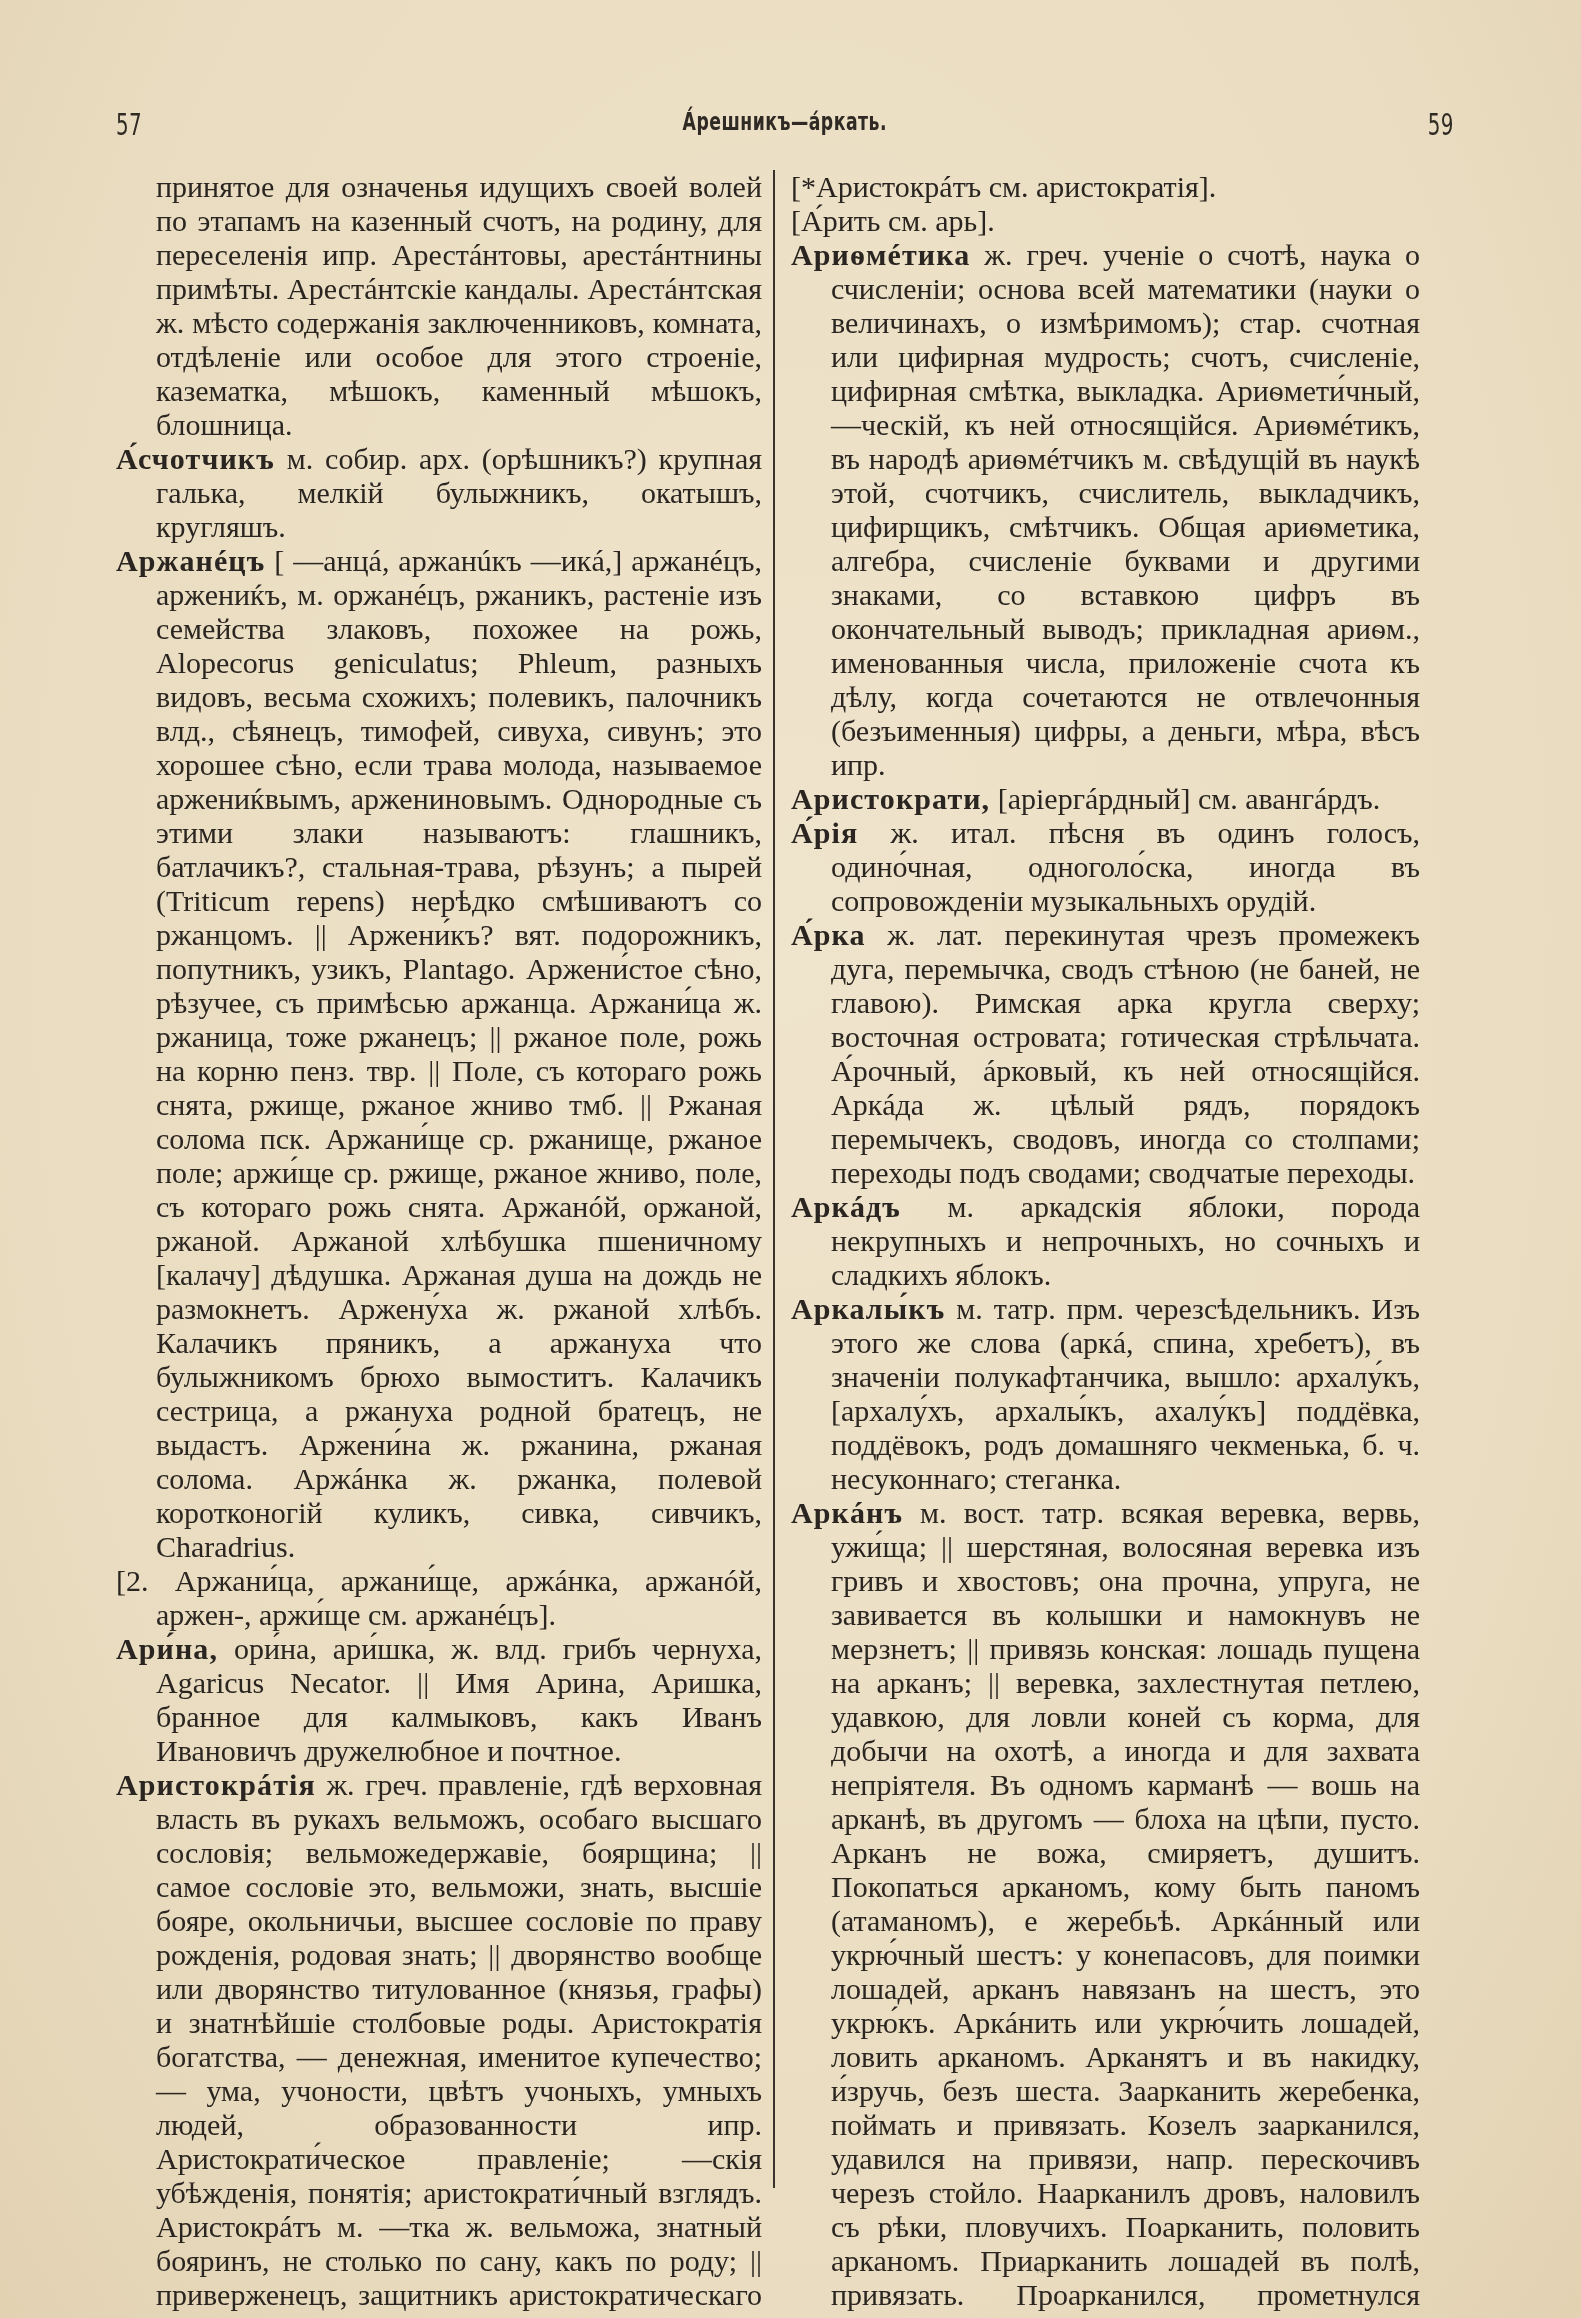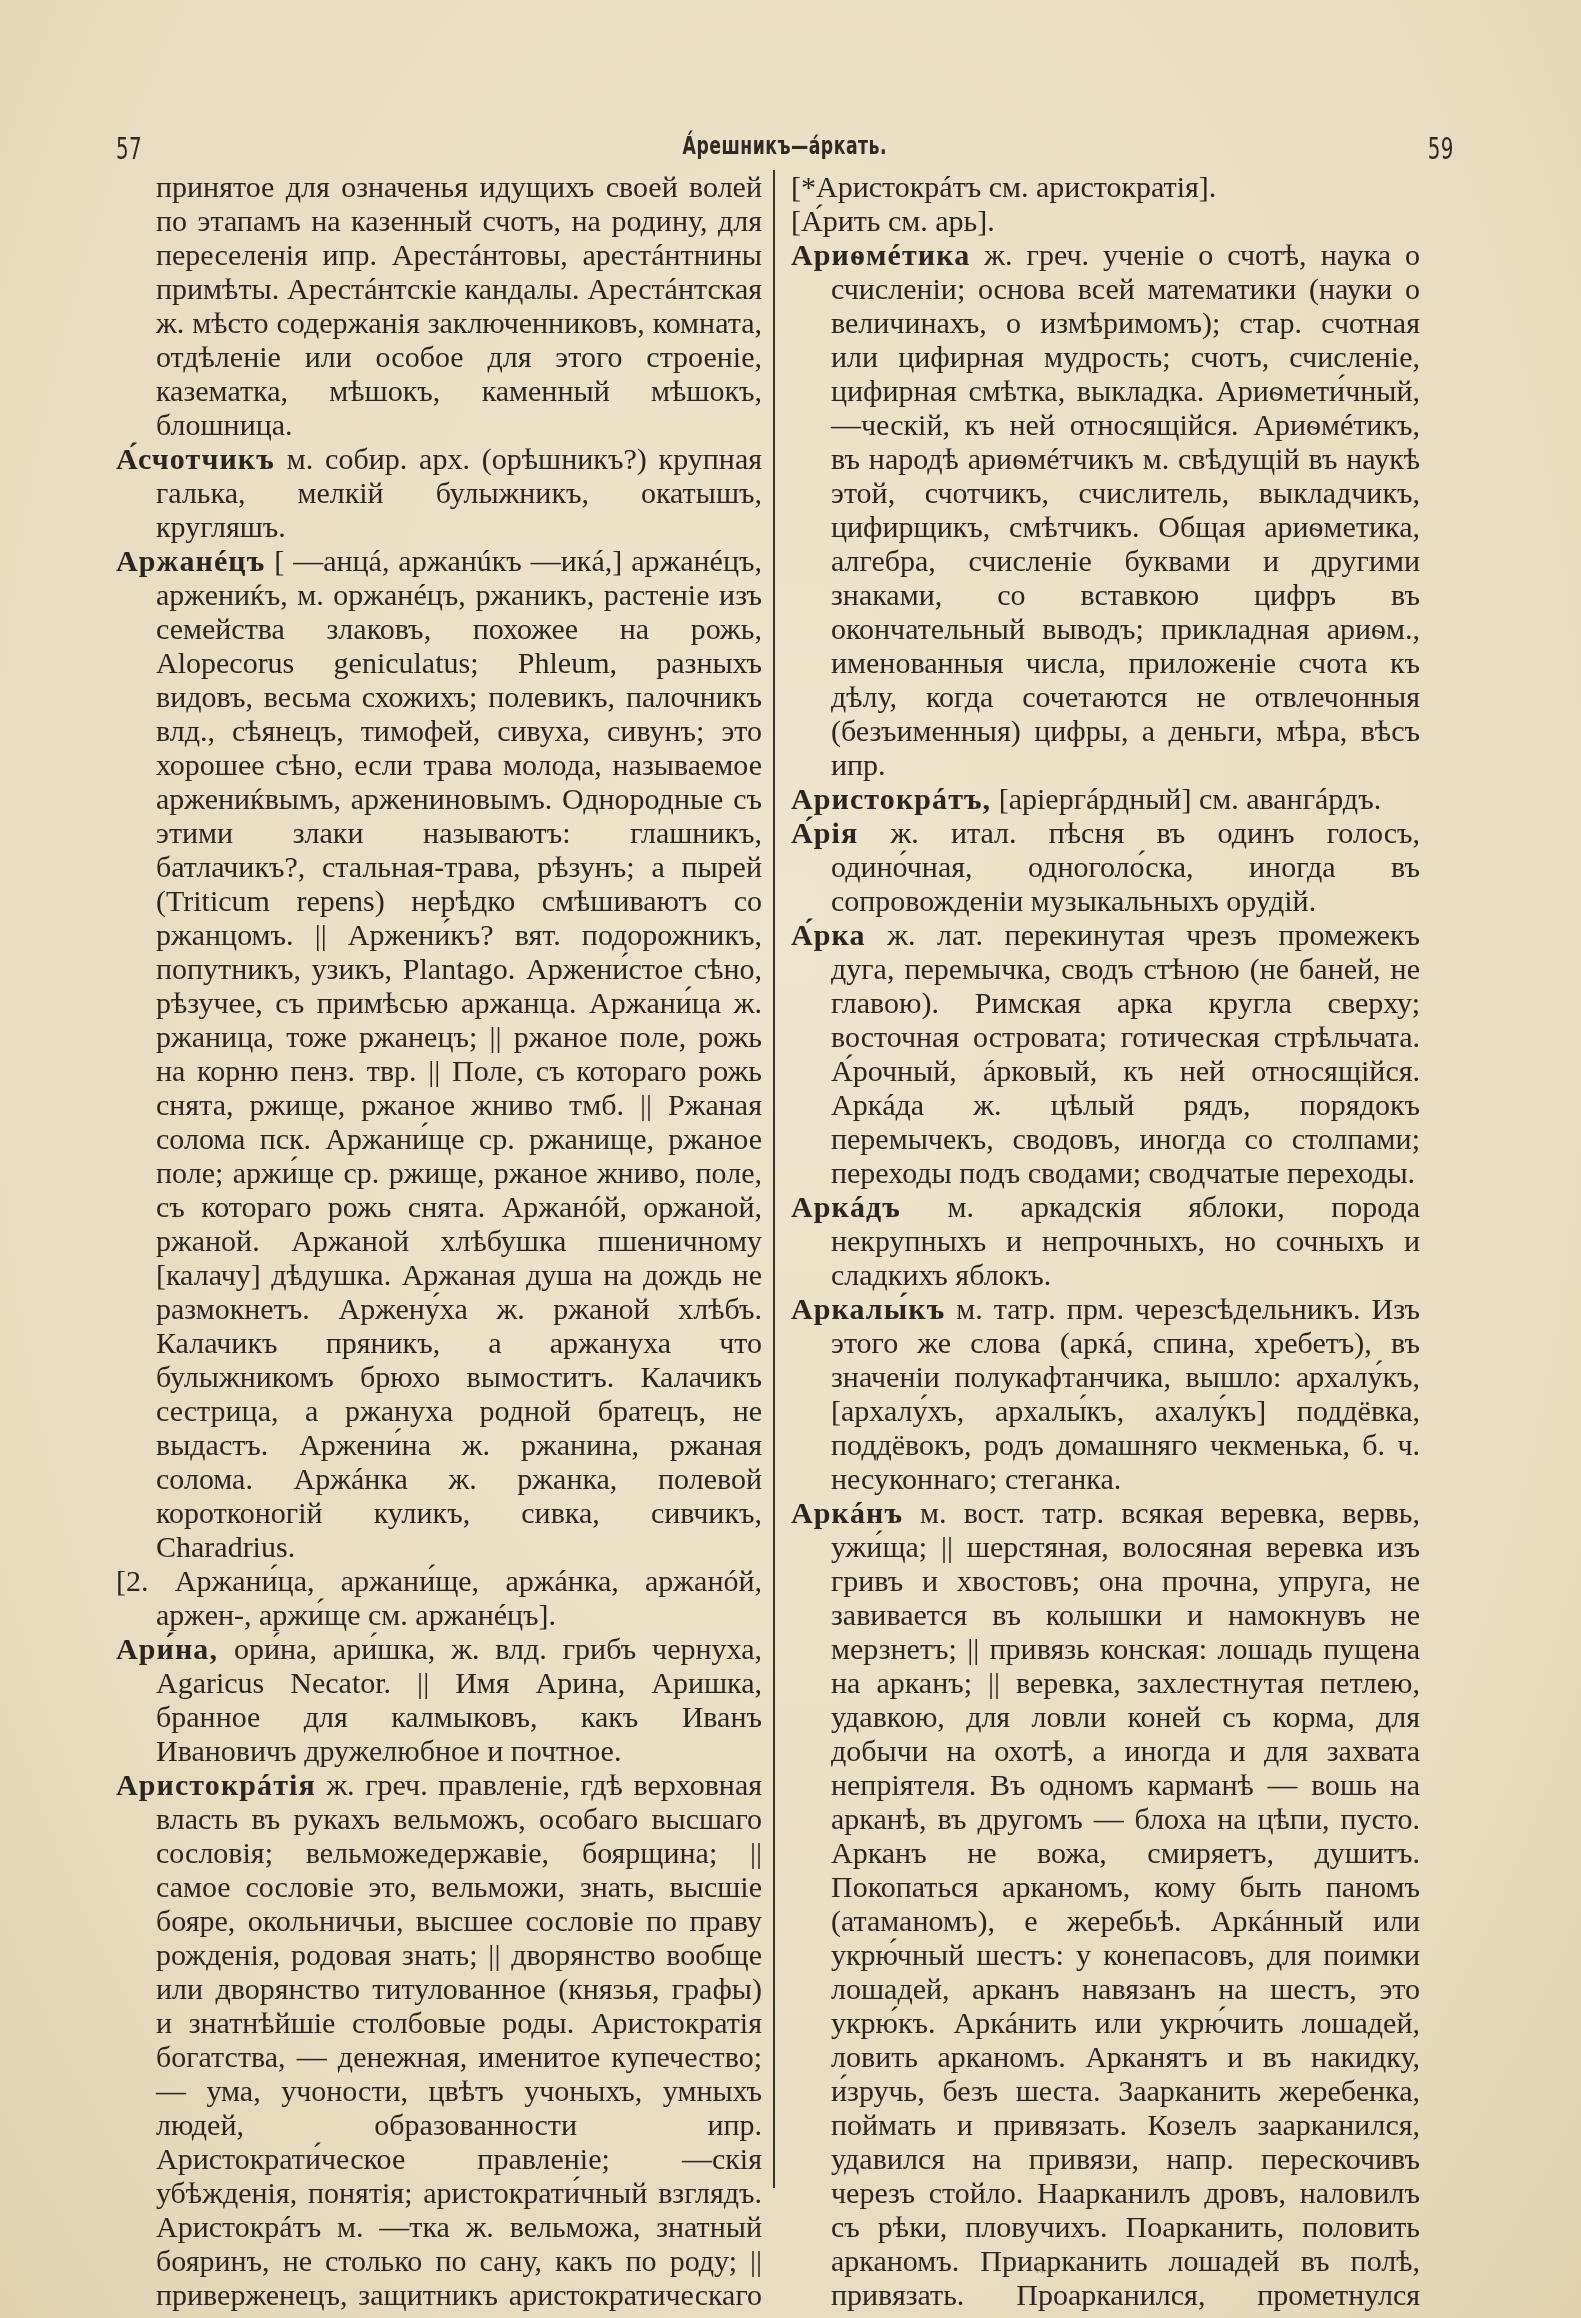--- a/index.html
+++ b/index.html
@@ -6,21 +6,21 @@
   body {
     width: 1582px; height: 2319px;
     background: #ece0c6;
     background-image: radial-gradient(ellipse at 50% 40%, #efe4cc 0%, #e9dcc0 70%, #e2d2b2 100%);
     font-family: "Liberation Serif", "DejaVu Serif", serif;
     color: #2a2520;
     position: relative;
     overflow: hidden;
   }
   .header {
-    position: absolute; top: 108px; left: 116px; width: 1338px; height: 62px; margin-top: 24px;
+    position: absolute; top: 108px; left: 116px; width: 1338px; height: 62px;
   }
   .pg-left, .pg-right, .running-title {
     position: absolute; top: 0; font-family: "DejaVu Sans Condensed", "DejaVu Sans", sans-serif;
     font-size: 29.5px; font-weight: normal; color: #2f2a24; letter-spacing: 0.6px;
   }
   .pg-left { left: 0; transform: scaleX(0.75); transform-origin: left; }
   .pg-right { right: 0; transform: scaleX(0.75); transform-origin: right; }
   .running-title { left: 0; right: 0; text-align: center; font-weight: bold; font-size: 24px; }
   .running-title span { display: inline-block; transform: scaleX(0.8); }
 
@@ -60,21 +60,21 @@
     <p class="entry"><span class="hw">А́счотчикъ</span> <span>м. собир. арх. (орѣшникъ?) крупная галька, мелкій булыжникъ, окатышъ, кругляшъ.</span></p>
     <p class="entry"><span class="hw">Аржанéцъ</span> <span>[ —анцá, аржанúкъ —икá,] аржанéцъ, аржениќъ, м. оржанéцъ, ржаникъ, растеніе изъ семейства злаковъ, похожее на рожь, Alopecorus geniculatus; Phleum, разныхъ видовъ, весьма схожихъ; полевикъ, палочникъ влд., сѣянецъ, тимофей, сивуха, сивунъ; это хорошее сѣно, если трава молода, называемое аржениќвымъ, аржениновымъ. Однородные съ этими злаки называютъ: глашникъ, батлачикъ?, стальная-трава, рѣзунъ; а пырей (Triticum repens) нерѣдко смѣшиваютъ со ржанцомъ. || Аржени́къ? вят. подорожникъ, попутникъ, узикъ, Plantago. Аржени́стое сѣно, рѣзучее, съ примѣсью аржанца. Аржани́ца ж. ржаница, тоже ржанецъ; || ржаное поле, рожь на корню пенз. твр. || Поле, съ котораго рожь снята, ржище, ржаное жниво тмб. || Ржаная солома пск. Аржани́ще ср. ржанище, ржаное поле; аржи́ще ср. ржище, ржаное жниво, поле, съ котораго рожь снята. Аржанóй, оржаной, ржаной. Аржаной хлѣбушка пшеничному [калачу] дѣдушка. Аржаная душа на дождь не размокнетъ. Аржену́ха ж. ржаной хлѣбъ. Калачикъ пряникъ, а аржануха что булыжникомъ брюхо вымоститъ. Калачикъ сестрица, а ржануха родной братецъ, не выдастъ. Аржени́на ж. ржанина, ржаная солома. Аржáнка ж. ржанка, полевой коротконогій куликъ, сивка, сивчикъ, Charadrius.</span></p>
     <p class="entry"><span>[2. Аржани́ца, аржани́ще, аржáнка, аржанóй, аржен-, аржи́ще см. аржанéцъ].</span></p>
     <p class="entry"><span class="hw">Ари́на,</span> <span>ори́на, ари́шка, ж. влд. грибъ чернуха, Agaricus Necator. || Имя Арина, Аришка, бранное для калмыковъ, какъ Иванъ Ивановичъ дружелюбное и почтное.</span></p>
     <p class="entry"><span class="hw">Аристокрáтія</span> <span>ж. греч. правленіе, гдѣ верховная власть въ рукахъ вельможъ, особаго высшаго сословія; вельможедержавіе, боярщина; || самое сословіе это, вельможи, знать, высшіе бояре, окольничьи, высшее сословіе по праву рожденія, родовая знать; || дворянство вообще или дворянство титулованное (князья, графы) и знатнѣйшіе столбовые роды. Аристократія богатства, — денежная, именитое купечество; — ума, учоности, цвѣтъ учоныхъ, умныхъ людей, образованности ипр. Аристократи́ческое правленіе; —скія убѣжденія, понятія; аристократи́чный взглядъ. Аристокрáтъ м. —тка ж. вельможа, знатный бояринъ, не столько по сану, какъ по роду; || приверженецъ, защитникъ аристократическаго правленія. Ему хочется попасть въ аристократы, онъ лѣзетъ въ знать. Во всякомъ сословіи и званіи могутъ быть своего рода аристократы, считающіе себя, отъ природы и безъ заслугъ, выше другихъ. [Аристокрáтство ср. принадлежность къ аристократіи. Аристокрáтствовать,</span></p>
   </div>
 <div class="col col-right" id="col-right">
     <p class="entry"><span>[*Аристокрáтъ см. аристократія].</span></p>
     <p class="entry"><span>[А́рить см. арь].</span></p>
     <p class="entry"><span class="hw">Ариѳмéтика</span> <span>ж. греч. ученіе о счотѣ, наука о счисленіи; основа всей математики (науки о величинахъ, о измѣримомъ); стар. счотная или цифирная мудрость; счотъ, счисленіе, цифирная смѣтка, выкладка. Ариѳмети́чный, —ческій, къ ней относящійся. Ариѳмéтикъ, въ народѣ ариѳмéтчикъ м. свѣдущій въ наукѣ этой, счотчикъ, счислитель, выкладчикъ, цифирщикъ, смѣтчикъ. Общая ариѳметика, алгебра, счисленіе буквами и другими знаками, со вставкою цифръ въ окончательный выводъ; прикладная ариѳм., именованныя числа, приложеніе счота къ дѣлу, когда сочетаются не отвлечонныя (безъименныя) цифры, а деньги, мѣра, вѣсъ ипр.</span></p>
-    <p class="entry"><span class="hw">Аристокрáтъ,</span> <span>[аріергáрдный] см. авангáрдъ.</span></p>
+    <p class="entry"><span class="hw">Аристократи,</span> <span>[аріергáрдный] см. авангáрдъ.</span></p>
     <p class="entry"><span class="hw">А́рія</span> <span>ж. итал. пѣсня въ одинъ голосъ, одино́чная, одноголо́ска, иногда въ сопровожденіи музыкальныхъ орудій.</span></p>
     <p class="entry"><span class="hw">А́рка</span> <span>ж. лат. перекинутая чрезъ промежекъ дуга, перемычка, сводъ стѣною (не баней, не главою). Римская арка кругла сверху; восточная островата; готическая стрѣльчата. А́рочный, áрковый, къ ней относящійся. Аркáда ж. цѣлый рядъ, порядокъ перемычекъ, сводовъ, иногда со столпами; переходы подъ сводами; сводчатые переходы.</span></p>
     <p class="entry"><span class="hw">Аркáдъ</span> <span>м. аркадскія яблоки, порода некрупныхъ и непрочныхъ, но сочныхъ и сладкихъ яблокъ.</span></p>
     <p class="entry"><span class="hw">Аркалы́къ</span> <span>м. татр. прм. черезсѣдельникъ. Изъ этого же слова (аркá, спина, хребетъ), въ значеніи полукафтанчика, вышло: архалу́къ, [архалу́хъ, архалы́къ, ахалу́къ] поддёвка, поддёвокъ, родъ домашняго чекменька, б. ч. несуконнаго; стеганка.</span></p>
     <p class="entry"><span class="hw">Аркáнъ</span> <span>м. вост. татр. всякая веревка, вервь, ужи́ща; || шерстяная, волосяная веревка изъ гривъ и хвостовъ; она прочна, упруга, не завивается въ колышки и намокнувъ не мерзнетъ; || привязь конская: лошадь пущена на арканъ; || веревка, захлестнутая петлею, удавкою, для ловли коней съ корма, для добычи на охотѣ, а иногда и для захвата непріятеля. Въ одномъ карманѣ — вошь на арканѣ, въ другомъ — блоха на цѣпи, пусто. Арканъ не вожа, смиряетъ, душитъ. Покопаться арканомъ, кому быть паномъ (атаманомъ), e жеребьѣ. Аркáнный или укрю́чный шестъ: у конепасовъ, для поимки лошадей, арканъ навязанъ на шестъ, это укрю́къ. Аркáнить или укрю́чить лошадей, ловить арканомъ. Арканятъ и въ накидку, и́зручь, безъ шеста. Заарканить жеребенка, поймать и привязать. Козелъ заарканился, удавился на привязи, напр. перескочивъ черезъ стойло. Наарканилъ дровъ, наловилъ съ рѣки, пловучихъ. Поарканить, половить арканомъ. Приарканить лошадей въ полѣ, привязать. Проарканился, прометнулся арканомъ. Кто у меня сарканилъ рукавицы? стащилъ, унесъ.</span></p>
     <p class="entry"><span class="hw">Аркáръ,</span> <span>архáръ см. аргалú.</span></p>
     <p class="entry"><span>[А́рканье см. аркать].</span></p>
     <p class="entry"><span class="hw">А́ркать</span> <span>собаку, спб. дразнить, натравлять, зудить, уськать, сердить, приговаривая: ар-ръ. —ся, перекоряться, перебраниваться, лаяться, бра-</span></p>
   </div>
 

